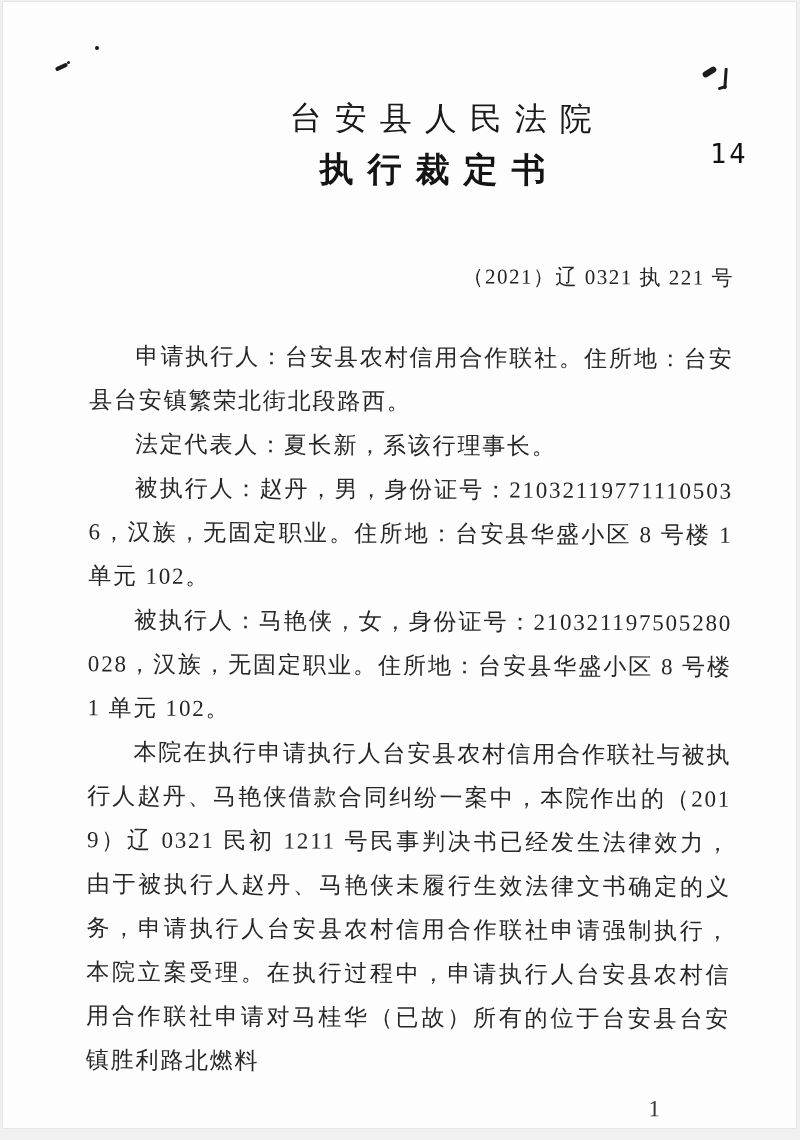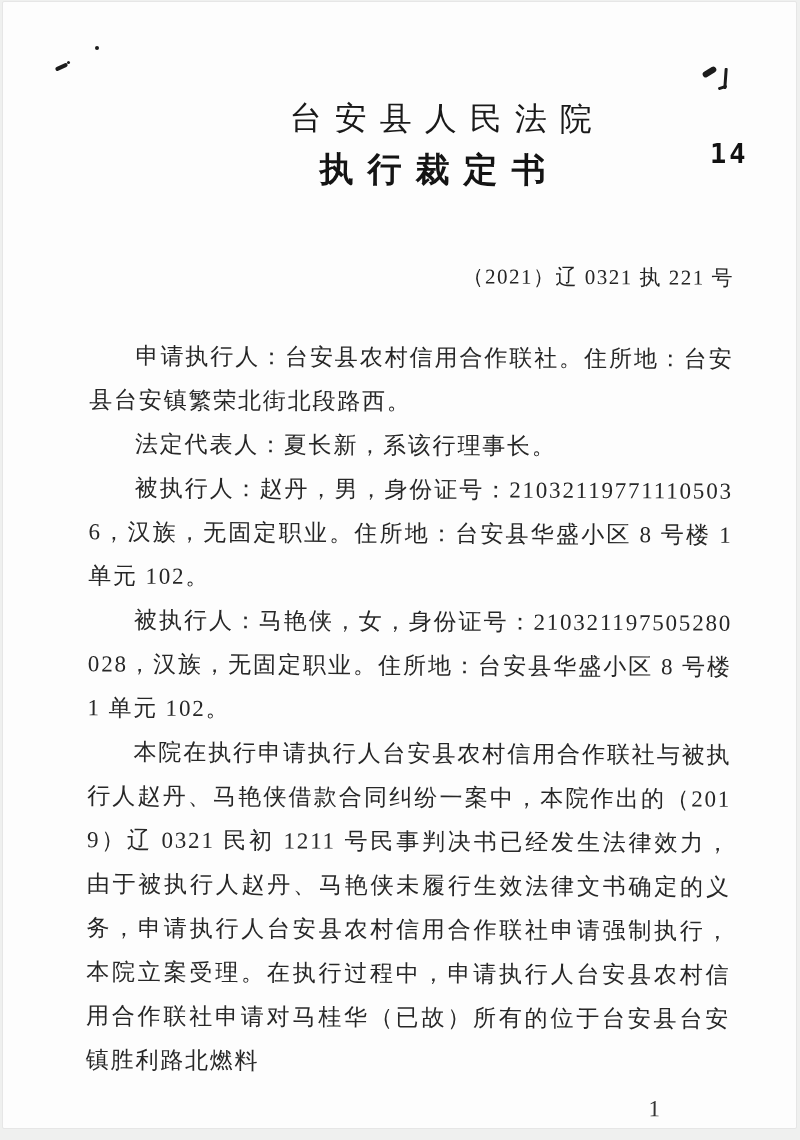--- a/index.html
+++ b/index.html
@@ -101,21 +101,21 @@
     font-size: 23px;
     line-height: 44px;
     color: #333;
   }
   .corner-number {
     position: absolute;
     left: 707px;
     top: 136px;
     font-family: "DejaVu Sans Mono", "Liberation Mono", monospace;
     font-size: 27px;
-    font-weight: 700;
+    font-weight: 400;
     letter-spacing: 3px;
     color: #121212;
   }
   
   .ink {
     position: absolute;
     background: #1c1c1c;
   }
   .ink-dot-a   { left: 92px;  top: 44px; width: 4px;  height: 4px;  border-radius: 2px; }
   .ink-dot-b   { left: 64px;  top: 59px; width: 3px;  height: 3px;  border-radius: 2px; }

